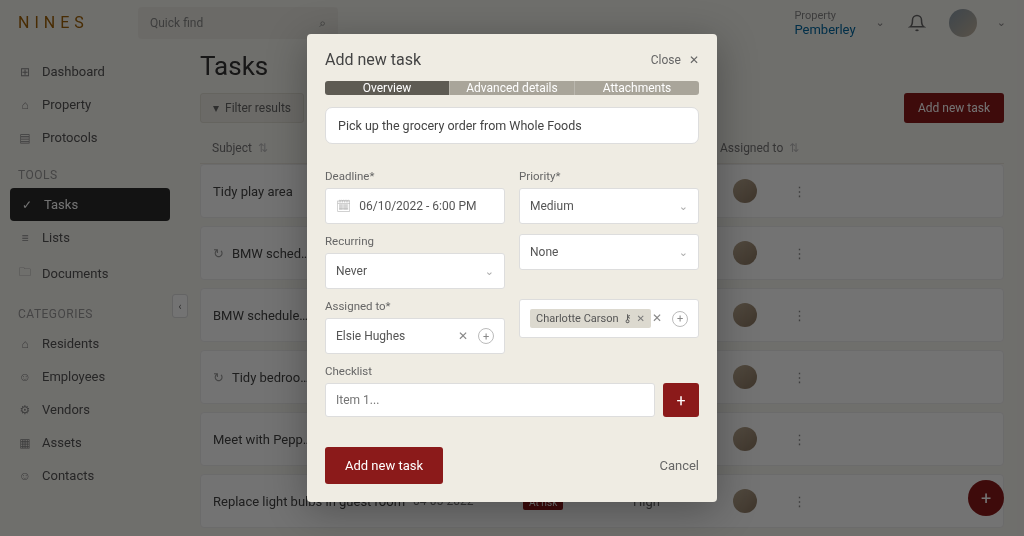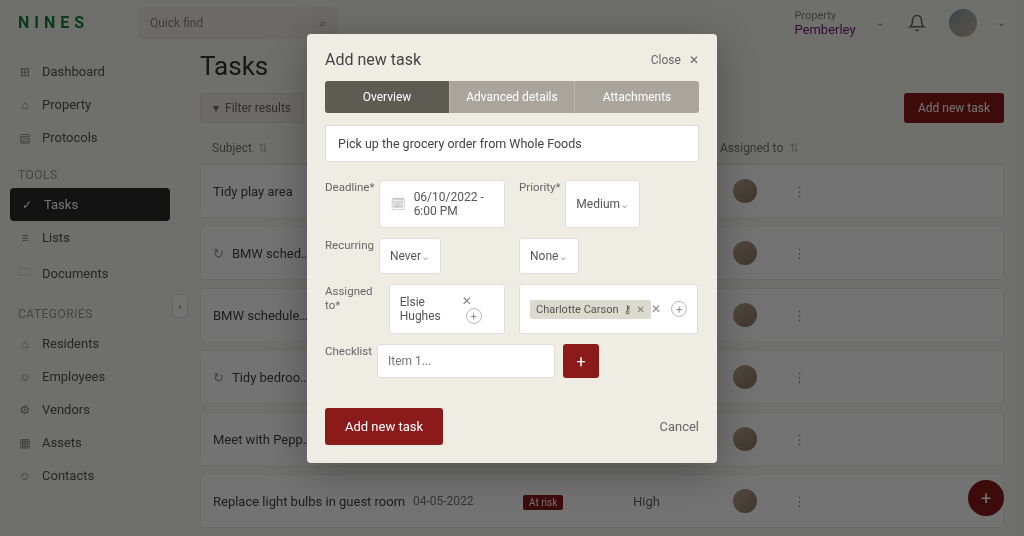--- a/index.html
+++ b/index.html
@@ -1,23 +1,23 @@
 <!DOCTYPE html>
 <html><head>
 <meta charset="utf-8">
 <style>
 *{box-sizing:border-box;margin:0;padding:0;font-family:-apple-system,BlinkMacSystemFont,"Segoe UI",Roboto,sans-serif}
 body{background:#f7f5f0;width:1024px;height:536px;overflow:hidden;position:relative}
 .app{width:100%;height:100%;display:flex;flex-direction:column}
 .topbar{height:52px;display:flex;align-items:center;padding:0 18px;gap:20px}
-.logo{font-size:16px;letter-spacing:5px;font-weight:700;color:#15803d;min-width:100px}
+.logo{font-size:16px;letter-spacing:5px;font-weight:400;color:#a16207;min-width:100px}
 .search{background:#eeece5;border-radius:4px;height:32px;width:200px;display:flex;align-items:center;padding:0 12px;color:#888;font-size:12px;justify-content:space-between}
 .topright{margin-left:auto;display:flex;align-items:center;gap:20px}
 .propblock{display:flex;flex-direction:column;font-size:11px;color:#888}
-.propblock .val{color:#701a75;font-size:13px}
+.propblock .val{color:#0369a1;font-size:13px}
 .bellicon,.avatar{width:24px;height:24px;display:flex;align-items:center;justify-content:center;color:#666}
 .avatar{width:28px;height:28px;border-radius:50%;background:linear-gradient(135deg,#8a9ba8,#c4b5a0)}
 .main{flex:1;display:flex}
 .sidebar{width:180px;padding:10px 0;font-size:13px;color:#555}
 .sidehead{font-size:12px;text-transform:uppercase;color:#999;padding:14px 18px 6px;letter-spacing:.5px}
 .sideitem{padding:9px 18px;display:flex;align-items:center;gap:10px;cursor:pointer}
 .sideitem.active{background:#2a2a2a;color:#fff;border-radius:4px;margin:0 10px;padding:9px 10px}
 .sideicon{width:14px;display:inline-flex;justify-content:center;color:#888;font-size:12px}
 .sideitem.active .sideicon{color:#fff}
 .collapse{position:absolute;left:172px;top:294px;width:16px;height:24px;background:#fff;border:1px solid #ddd;border-radius:3px;display:flex;align-items:center;justify-content:center;font-size:10px;color:#666;cursor:pointer}
@@ -41,27 +41,27 @@
 .row .more{color:#888;cursor:pointer}
 .smallav{width:24px;height:24px;border-radius:50%;background:linear-gradient(135deg,#b8a890,#8a7560)}
 .recur{color:#999;font-size:13px}
 .badge{background:#8b1a1a;color:#fff;font-size:10px;padding:2px 6px;border-radius:2px}
 .overlay{position:absolute;inset:0;background:rgba(0,0,0,.55);display:flex;align-items:flex-start;justify-content:center;padding-top:34px}
 .modal{width:410px;background:#efece3;border-radius:4px;box-shadow:0 8px 40px rgba(0,0,0,.3);padding:0}
 .mhead{display:flex;justify-content:space-between;align-items:center;padding:16px 18px 12px}
 .mtitle{font-size:16px;color:#444}
 .mclose{font-size:12px;color:#666;display:flex;align-items:center;gap:8px;cursor:pointer}
 .tabs{display:flex;margin:0 18px;border-radius:3px;overflow:hidden}
-.tab{flex:1;text-align:center;padding:9px 0;font-size:12px;background:#a9a59a;color:#fff;cursor:pointer}
+.tab{flex:1;text-align:center;padding:0 0;font-size:12px;background:#a9a59a;color:#fff;cursor:pointer}
 .tab.active{background:#5e5b53}
 .tab+.tab{border-left:1px solid rgba(255,255,255,.2)}
 .mbody{padding:12px 18px 16px}
-.titleinput{width:100%;background:#fff;border:1px solid #ddd;border-radius:0;padding:10px 12px;font-size:12.5px;color:#444;margin-bottom:18px}
+.titleinput{width:100%;background:#fff;border:1px solid #ddd;border-radius:7px;padding:10px 12px;font-size:12.5px;color:#444;margin-bottom:25px}
 .frow{display:flex;gap:14px;margin-bottom:10px}
-.fcol{flex:1;display:flex;gap:5px}
+.fcol{flex:1;display:flex;flex-direction:column;gap:5px}
 .flabel{font-size:11.5px;color:#666}
 .finput{background:#fff;border:1px solid #ddd;border-radius:3px;padding:9px 10px;font-size:12px;color:#555;display:flex;align-items:center;justify-content:space-between;min-height:36px}
 .finput .chev{color:#aaa;font-size:11px}
 .finput .cal{color:#aaa;margin-right:8px;font-size:12px}
 .chip{background:#dcd9cf;padding:3px 6px;border-radius:2px;font-size:11px;color:#555;display:inline-flex;align-items:center;gap:5px}
 .chipx{font-size:10px;color:#777;cursor:pointer}
 .plus{width:16px;height:16px;border:1px solid #bbb;border-radius:50%;display:inline-flex;align-items:center;justify-content:center;font-size:11px;color:#888;margin-left:4px}
 .checklistrow{display:flex;gap:8px}
 .checkinput{flex:1;background:#fff;border:1px solid #ddd;padding:9px 10px;font-size:12px;color:#aaa;border-radius:3px}
 .checkadd{width:36px;background:#8b1a1a;color:#fff;border:none;border-radius:3px;font-size:16px;cursor:pointer}

